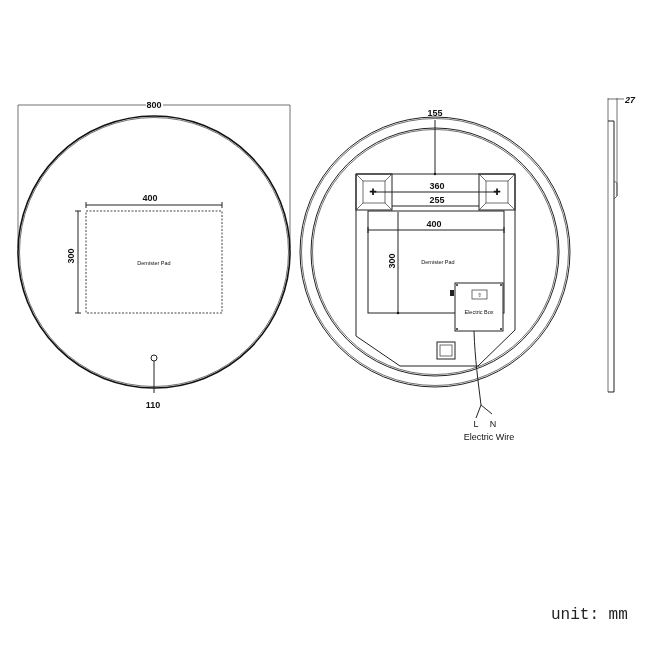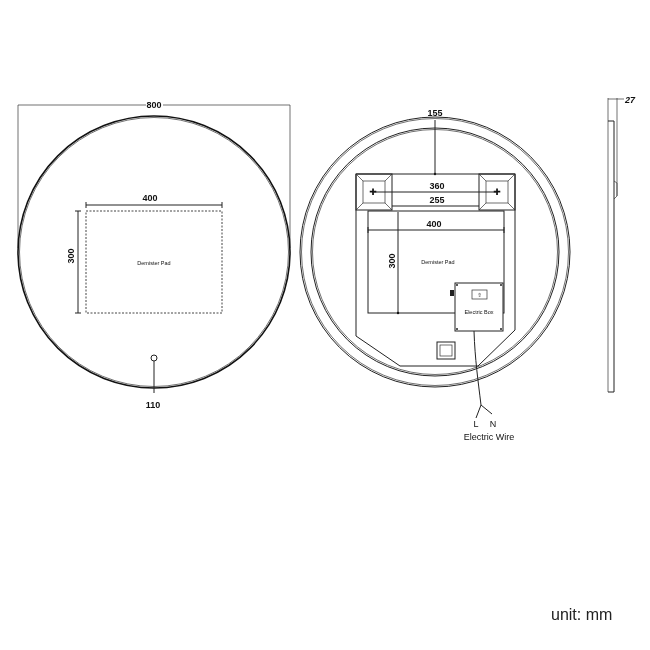--- a/index.html
+++ b/index.html
@@ -5,21 +5,21 @@
   html, body { margin: 0; padding: 0; background: #ffffff; }
   body { width: 650px; height: 650px; overflow: hidden; position: relative; font-family: "Liberation Sans", sans-serif; }
   svg { position: absolute; left: 0; top: 0; }
   .ln { stroke: #222; fill: none; stroke-width: 1; }
   .ln-thin { stroke: #333; fill: none; stroke-width: 0.7; }
   .ln-thick { stroke: #111; fill: none; stroke-width: 1.6; }
   .dash { stroke: #444; fill: none; stroke-width: 1; stroke-dasharray: 2 1.5; }
   .dim { font-family: "Liberation Sans", sans-serif; font-size: 9px; font-weight: bold; fill: #111; }
   .small { font-family: "Liberation Sans", sans-serif; font-size: 5.5px; fill: #111; }
   .label { font-family: "Liberation Sans", sans-serif; font-size: 9px; fill: #111; }
-  .unit { position: absolute; left: 551px; top: 606px; font-family: Liberation Sans, sans-serif; font-size: 16px; color: #222; }
+  .unit { position: absolute; left: 551px; top: 606px; font-family: Liberation Mono, monospace; font-size: 16px; color: #222; }
 </style>
 </head>
 <body>
 
 <svg width="650" height="650" viewBox="0 0 650 650">
 
   <g>
 
     <g>
       <line class="ln-thin" x1="18" y1="105" x2="146" y2="105"></line>

